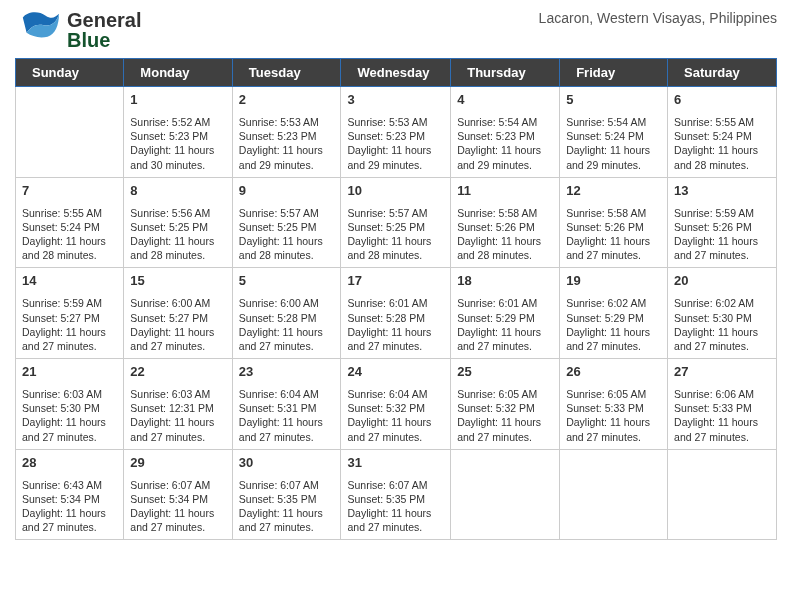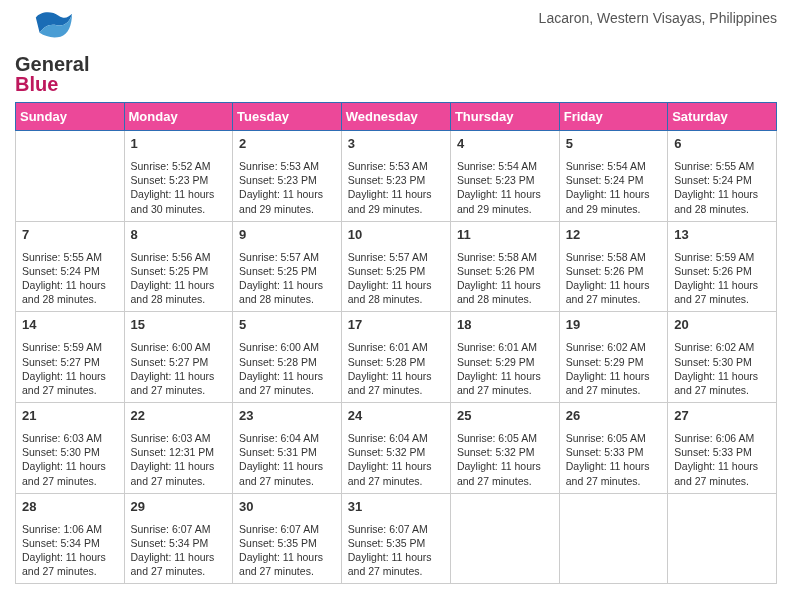--- a/index.html
+++ b/index.html
@@ -28,24 +28,24 @@
       font-size: 14px;
       color: #555;
       padding-left: 32px;
     }
     .calendar {
       width: 100%;
       border-collapse: collapse;
       border: 1px solid #ccc;
     }
     .calendar th {
-      background-color: #ec4899;
+      background-color: #404040;
       color: #fff;
       text-align: left;
-      padding: 6px 4px;
+      padding: 6px 16px;
       font-size: 13px;
       font-weight: bold;
       border: 1px solid #2e6db4;
     }
     .calendar td {
       vertical-align: top;
       padding: 5px 6px;
       border: 1px solid #ccc;
       width: 110px;
       min-height: 80px;
@@ -66,33 +66,32 @@
       margin-top: 8px;
     }
     .empty-cell {
       background: #f9f9f9;
     }
     
     .logo-container {
       display: flex;
       align-items: center;
       gap: 4px;
-      flex-direction: column;
     }
     .logo-svg {
       width: 48px;
       height: 40px;
     }
     .logo-words {
       font-size: 20px;
       font-weight: bold;
       line-height: 1;
     }
     .logo-words .general { color: #333; }
-    .logo-words .blue-word { color: #be185d; }
+    .logo-words .blue-word { color: #14532d; }
   </style>
 </head>
 <body>
 
 <div class="header-area">
   <div class="logo-container">
     <svg class="logo-svg" viewBox="0 0 50 42" xmlns="http://www.w3.org/2000/svg">
 
       <path d="M8 8 C12 2, 24 0, 32 6 C38 10, 42 8, 46 4 C44 12, 38 18, 30 16 C22 14, 16 18, 12 24 L8 8Z" fill="#1a6cb5"></path>
       <path d="M12 24 C16 18, 22 14, 30 16 C38 18, 44 12, 46 4 C46 16, 42 26, 34 28 C26 30, 18 28, 12 24Z" fill="#4a9dd4"></path>
@@ -314,21 +313,21 @@
           <span class="day-num">27</span>
           <div class="day-info">Sunrise: 6:06 AM
 Sunset: 5:33 PM
 Daylight: 11 hours
 and 27 minutes.</div>
         </td>
       </tr>
       <tr>
         <td>
           <span class="day-num">28</span>
-          <div class="day-info">Sunrise: 1:06 AM
+          <div class="day-info">Sunrise: 6:43 AM
 Sunset: 5:34 PM
 Daylight: 11 hours
 and 27 minutes.</div>
         </td>
         <td>
           <span class="day-num">29</span>
           <div class="day-info">Sunrise: 6:07 AM
 Sunset: 5:34 PM
 Daylight: 11 hours
 and 27 minutes.</div>

